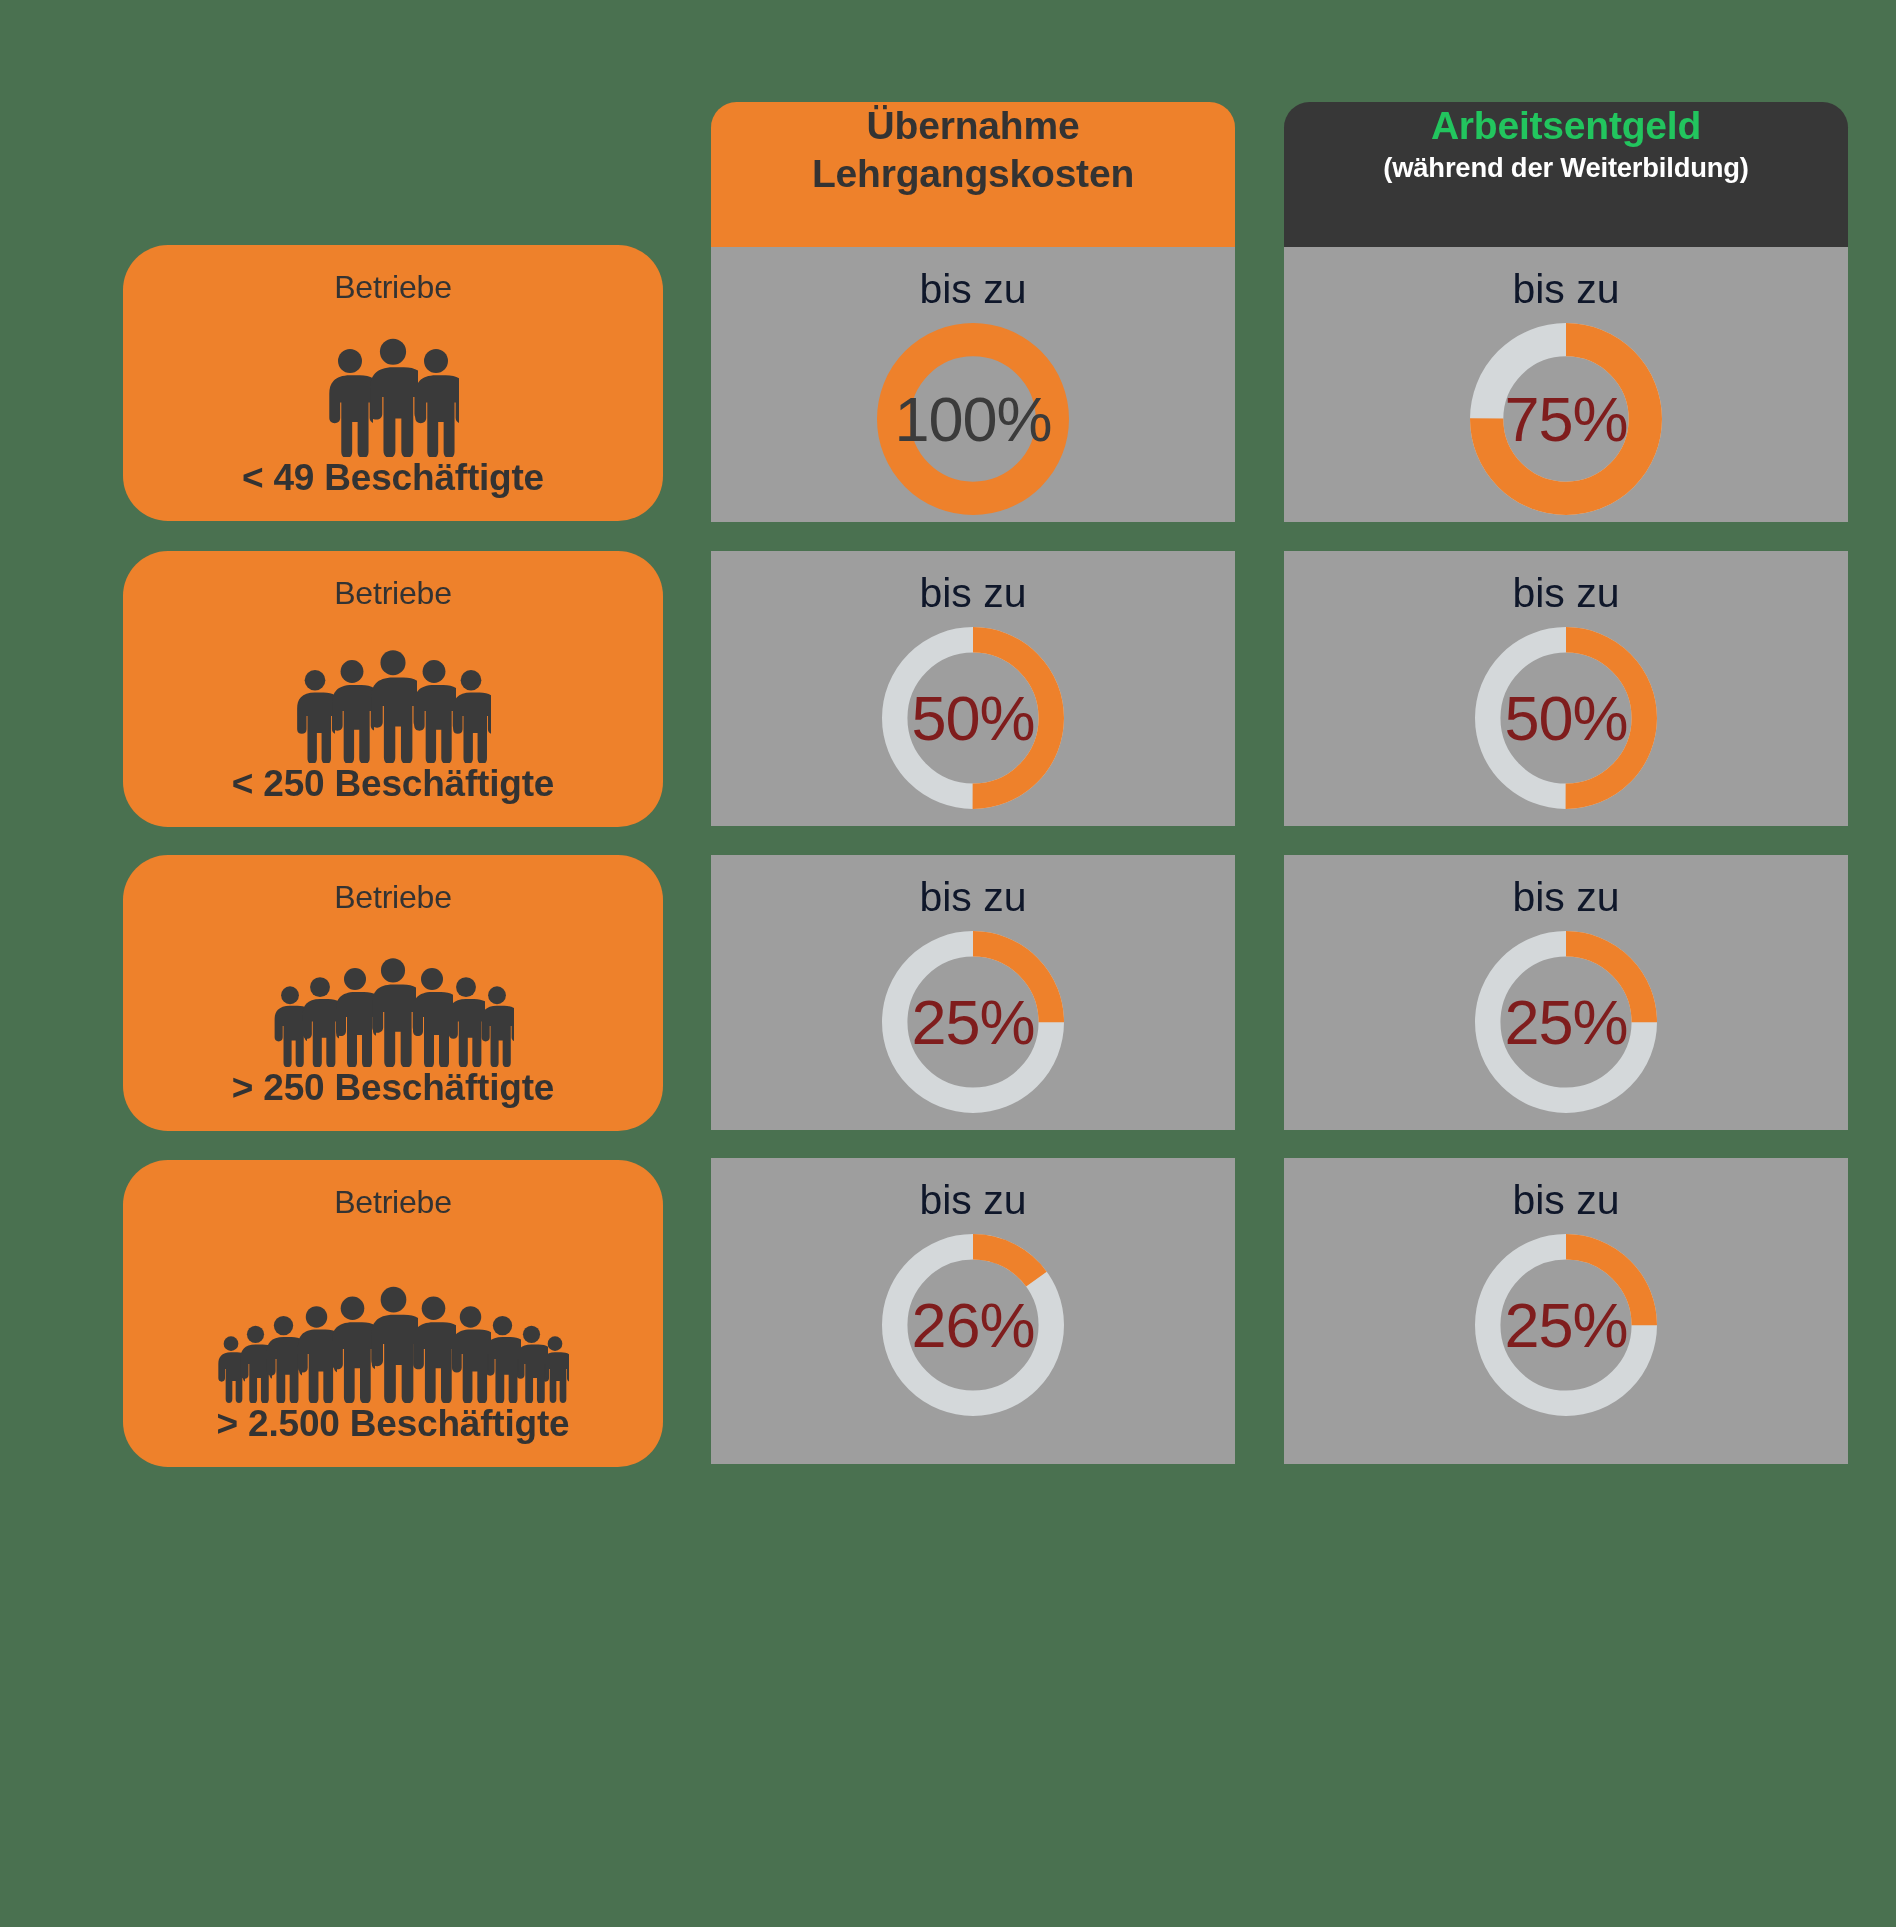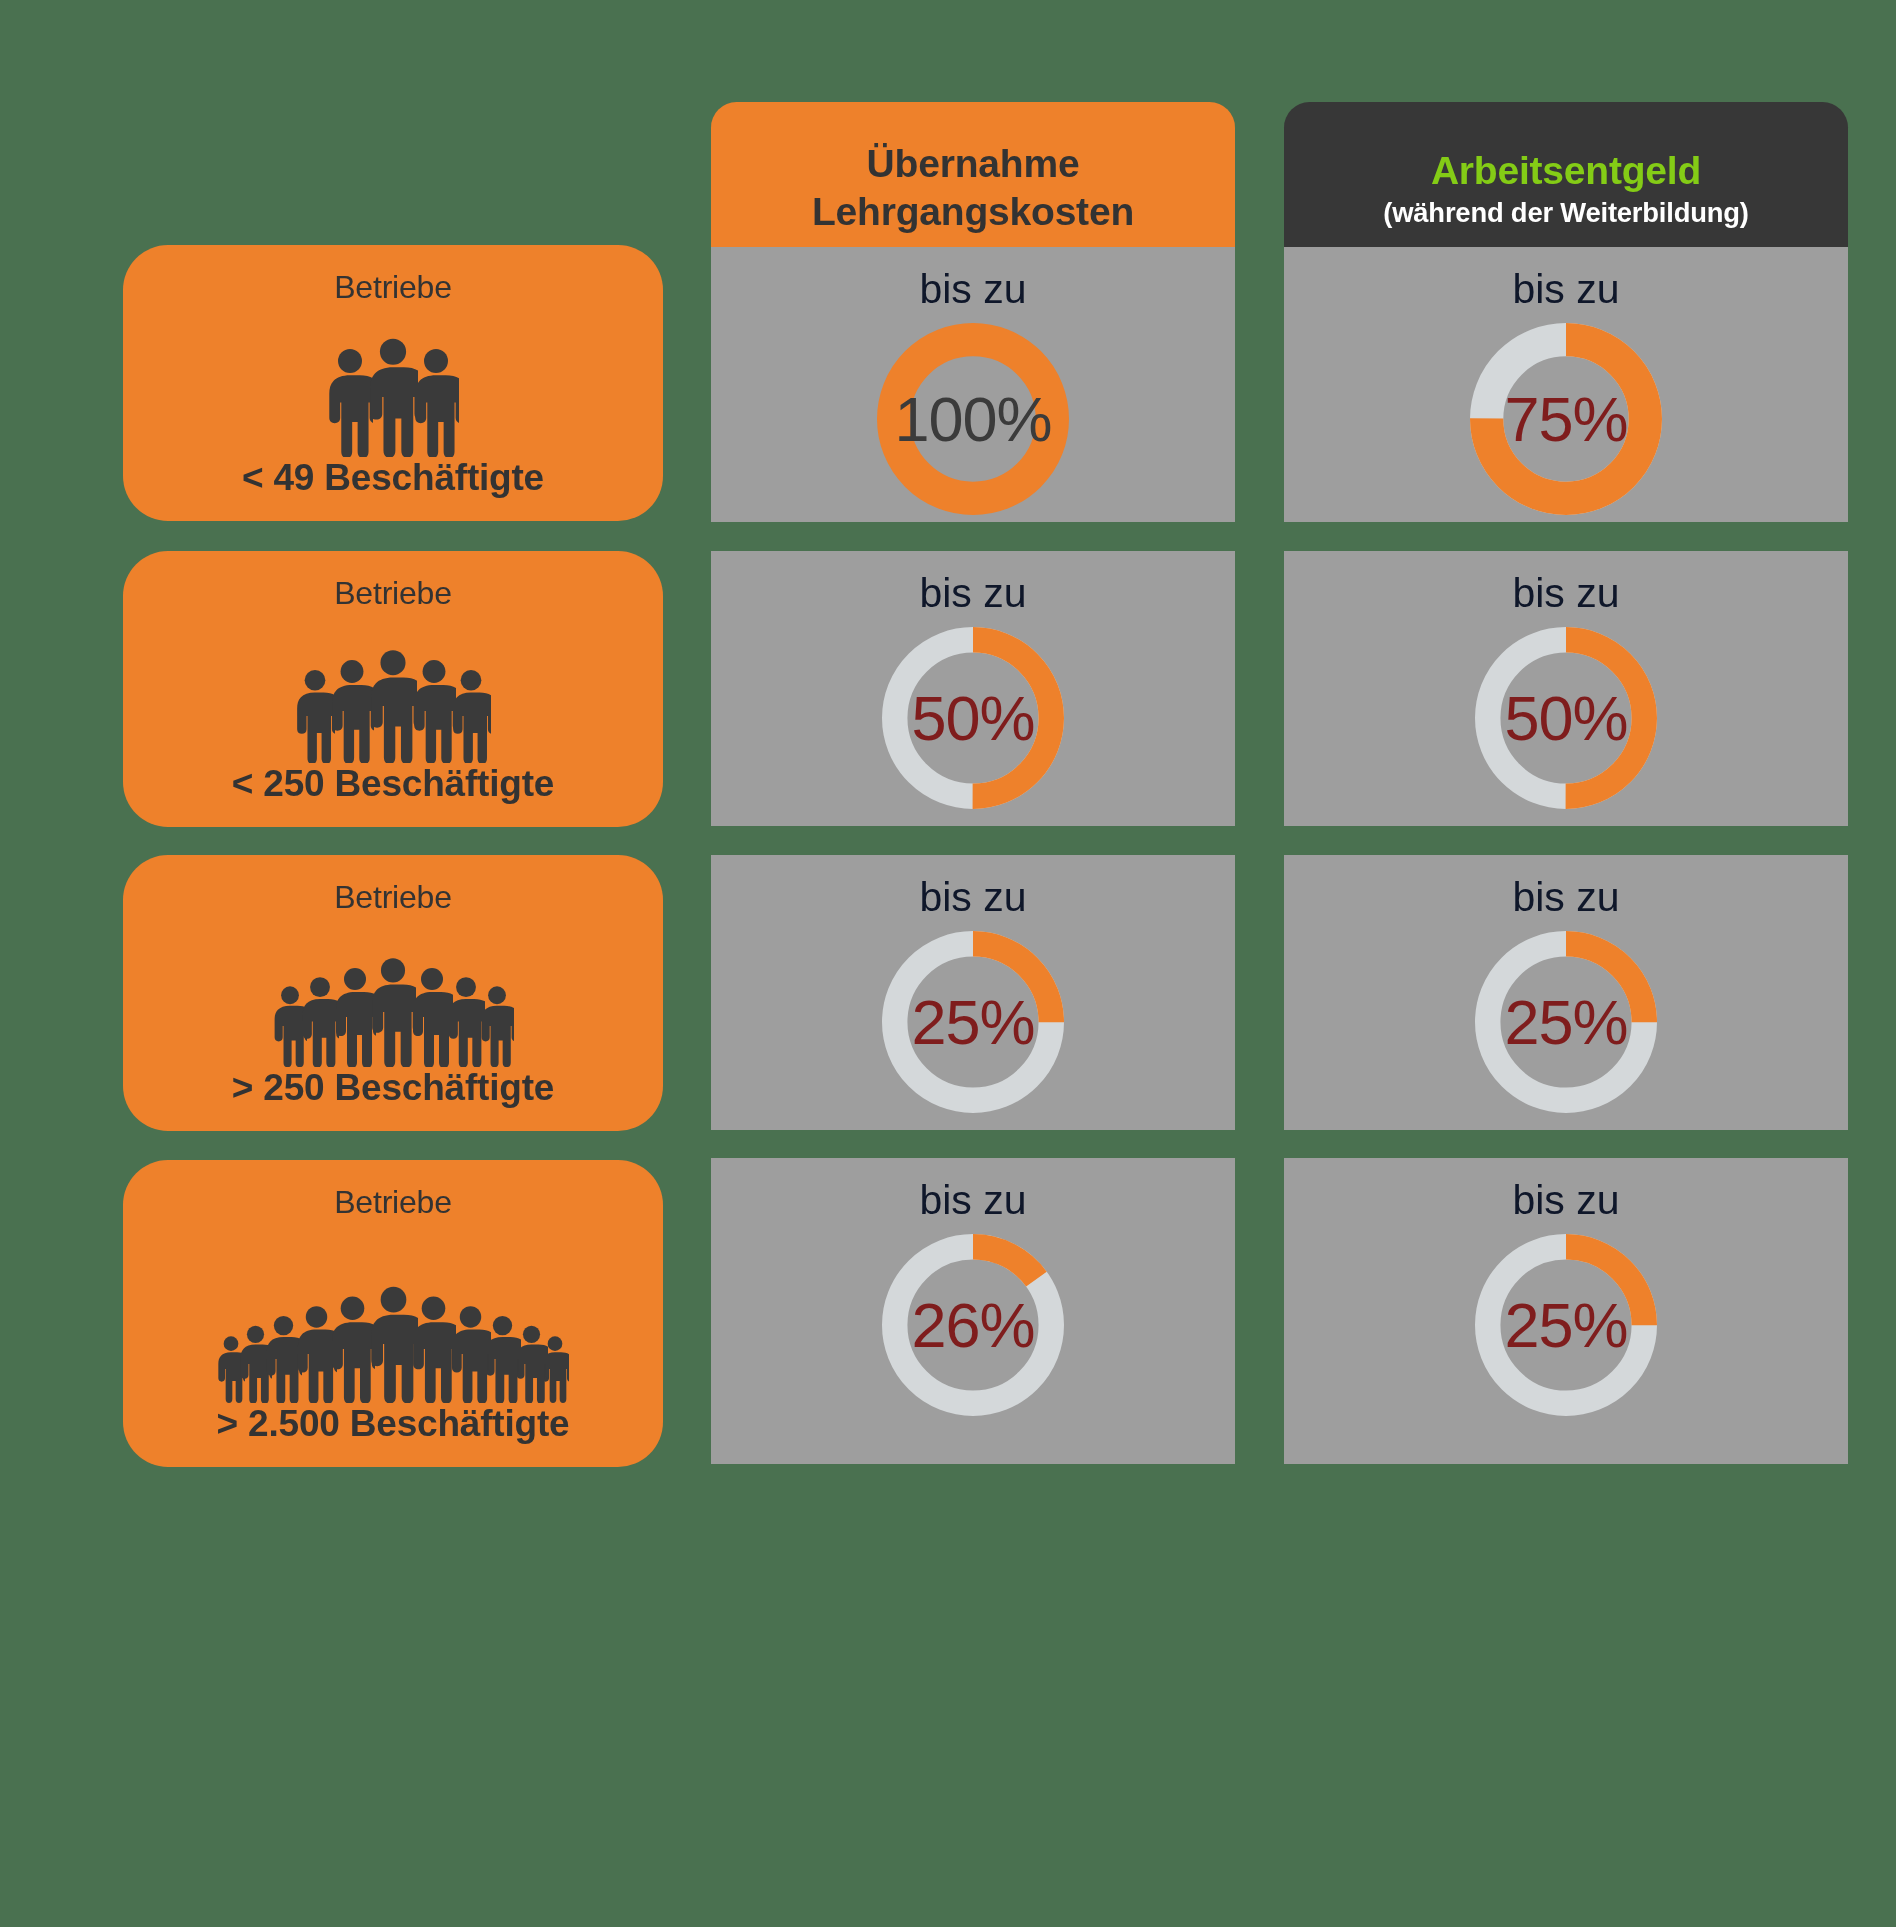--- a/index.html
+++ b/index.html
@@ -24,21 +24,20 @@
 
   
   .hdr {
     position: absolute;
     top: 102px;
     height: 172px;
     border-radius: 25.5px 25.5px 0 0;
     display: flex;
     flex-direction: column;
     align-items: center;
-    justify-content: center;
     box-sizing: border-box;
     padding: 0 13.7px;
   }
   .hdr-cost {
     left: 711px;
     width: 524px;
     background: #ee812b;
   }
   .hdr-wage {
     left: 1284px;
@@ -46,21 +45,21 @@
     background: #373737;
   }
   .hdr-title {
     font-size: 39px;
     font-weight: bold;
     line-height: 1.22;
     text-align: center;
     letter-spacing: -0.2px;
   }
   .hdr-cost .hdr-title { color: #333333; }
-  .hdr-wage .hdr-title { color: #84cc16; }
+  .hdr-wage .hdr-title { color: #22c55e; }
   .hdr-sub {
     font-size: 27.4px;
     font-weight: bold;
     color: #ffffff;
     text-align: center;
     margin-top: 2px;
     letter-spacing: -0.2px;
   }
 
   

